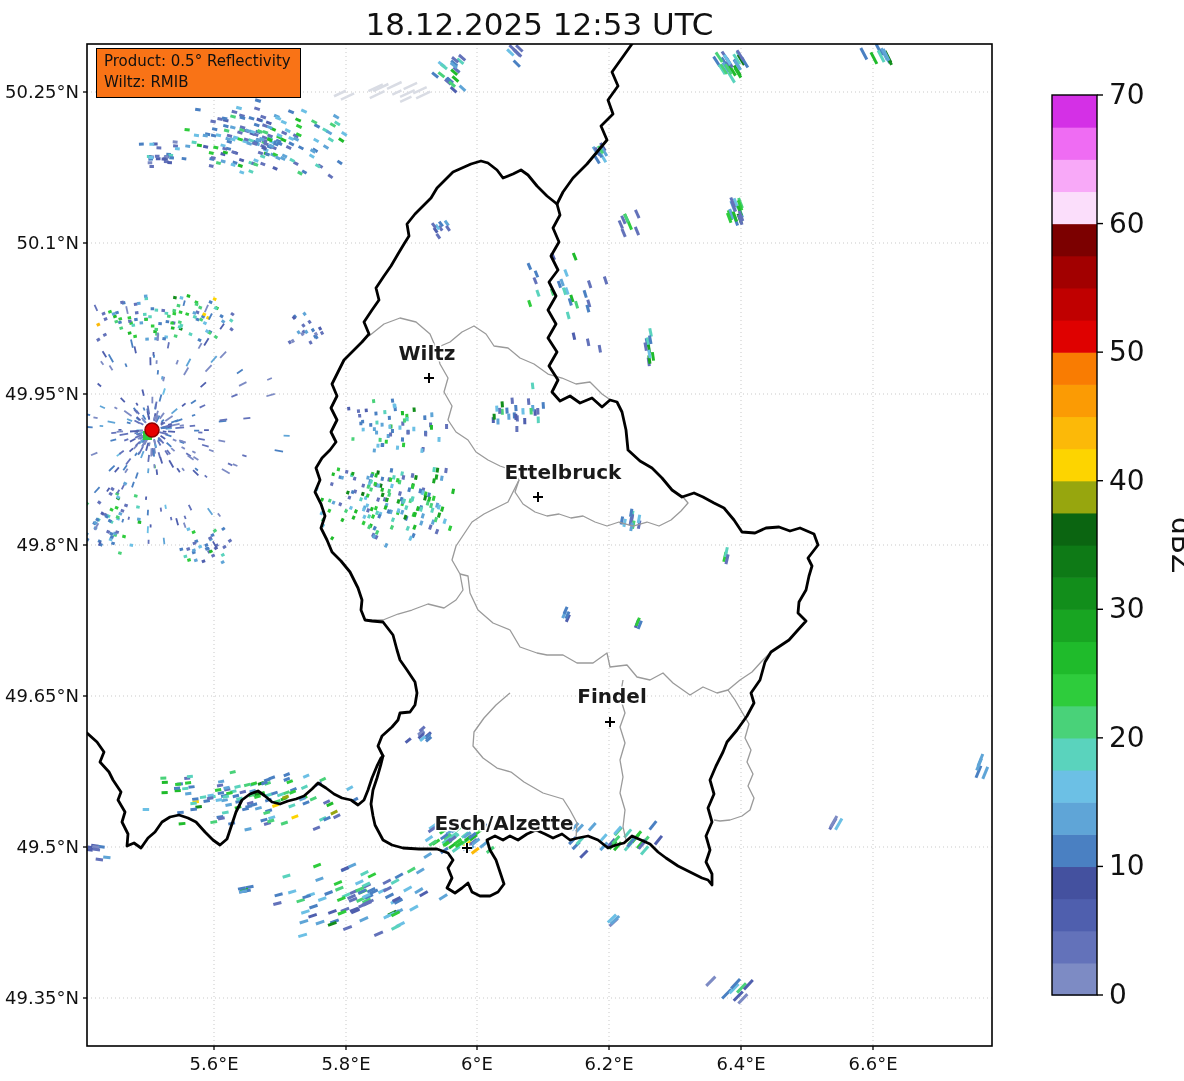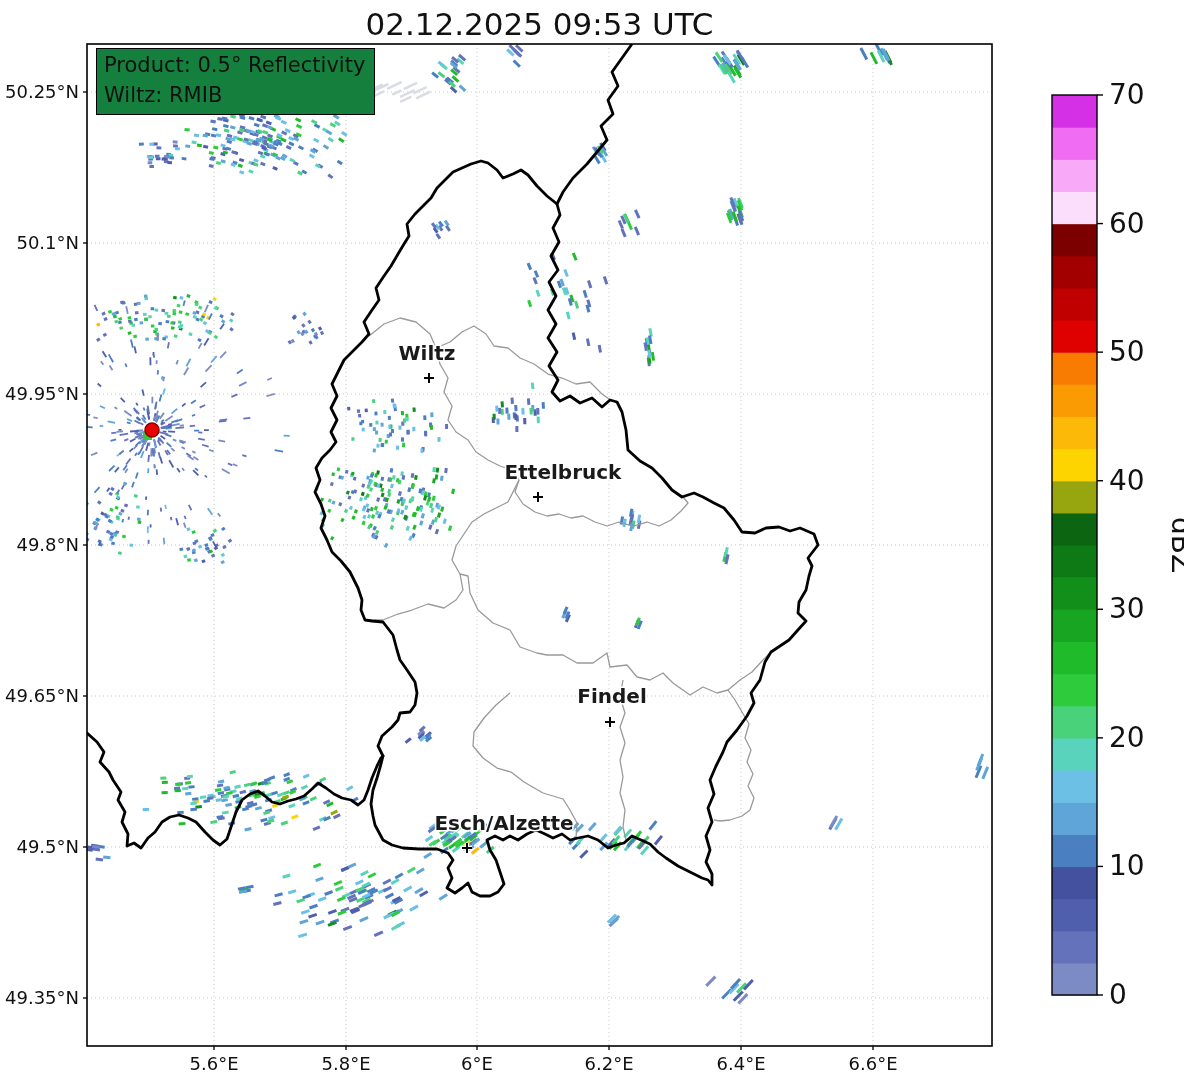--- a/index.html
+++ b/index.html
@@ -1,22 +1,22 @@
 <!DOCTYPE html>
 <html><head>
 <meta charset="utf-8">
 <style>
   html,body{margin:0;padding:0;background:#ffffff;}
   #stage{position:relative;width:1184px;height:1081px;background:#ffffff;overflow:hidden;
          font-family:"DejaVu Sans","Liberation Sans",sans-serif;}
   #map-svg{position:absolute;left:0;top:0;}
   #plot-title{position:absolute;left:87px;top:6px;width:905px;text-align:center;
               font-size:31px;color:#111;letter-spacing:0px;}
-  #info-box{position:absolute;left:96px;top:48px;background:#15803d;border:1.5px solid #000;
-            padding:2px 9px 3px 7px;font-size:21px;line-height:1.42;color:#111;white-space:nowrap;}
+  #info-box{position:absolute;left:96px;top:48px;background:#f97316;border:1.5px solid #000;
+            padding:2px 9px 3px 7px;font-size:15px;line-height:1.42;color:#111;white-space:nowrap;}
   .citylabel{font-weight:bold;font-size:20px;fill:#1a1a1a;paint-order:stroke;stroke:#ffffff;stroke-width:3px;}
   .ticklabel{font-size:18px;fill:#111;}
   .cbarlabel{font-size:28px;fill:#111;}
 </style>
 </head>
 <body>
 
 <div id="stage">
   <svg id="map-svg" width="1184" height="1081" viewBox="0 0 1184 1081">
     <defs>
@@ -1461,19 +1461,19 @@
         <line x1="1097" y1="352.1428571428571" x2="1103" y2="352.1428571428571" stroke="#000" stroke-width="1.4"></line>
         <text x="1109" y="361.1428571428571" class="cbarlabel">50</text>
         <line x1="1097" y1="223.57142857142867" x2="1103" y2="223.57142857142867" stroke="#000" stroke-width="1.4"></line>
         <text x="1109" y="232.57142857142867" class="cbarlabel">60</text>
         <line x1="1097" y1="95" x2="1103" y2="95" stroke="#000" stroke-width="1.4"></line>
         <text x="1109" y="104" class="cbarlabel">70</text>
         <text x="1172" y="545" class="cbarlabel" text-anchor="middle" transform="rotate(90 1172 545)">dBZ</text>
       </g>
   </svg>
 
-  <div id="plot-title">02.12.2025 09:53 UTC</div>
+  <div id="plot-title">18.12.2025 12:53 UTC</div>
 
   <div id="info-box">
     <div>Product: 0.5° Reflectivity</div>
     <div>Wiltz: RMIB</div>
   </div>
 </div>
 
 </body></html>

